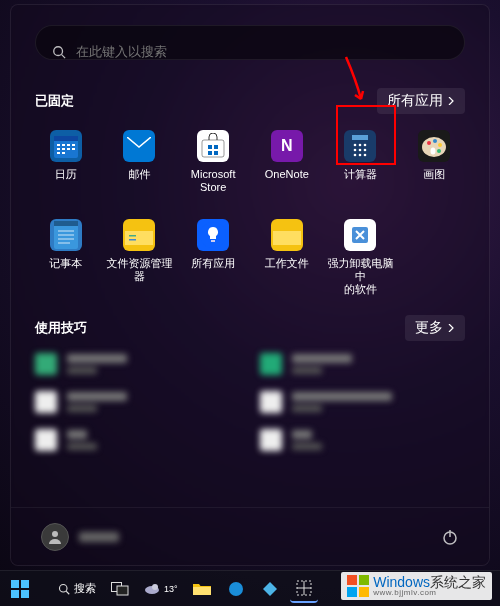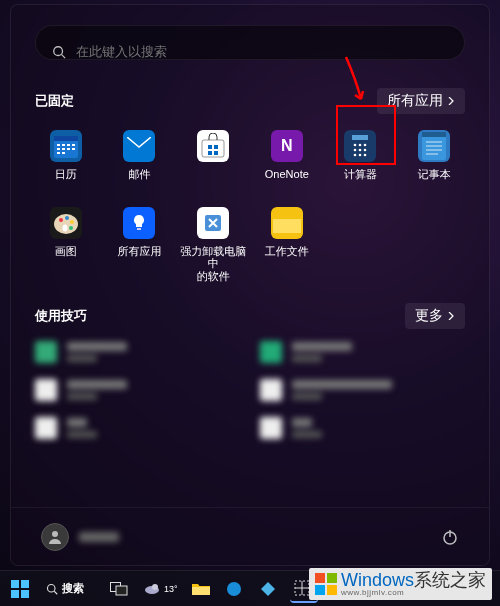--- a/index.html
+++ b/index.html
@@ -111,40 +111,40 @@
     position:absolute; left:0; right:0; bottom:0;
     height: 36px;
     background: rgba(15,15,25,0.7);
     border-top: 1px solid rgba(255,255,255,0.08);
     display:flex; align-items:center;
     padding-left: 6px;
     gap: 6px;
   }
   .tb-item {
     height: 28px; min-width:28px;
-    display:flex; align-items:center; justify-content:flex-start;
+    display:flex; align-items:center; justify-content:center;
     border-radius:4px;
     padding: 0 4px;
     cursor:pointer;
     font-size:11px; gap:4px;
   }
-  .tb-search { min-width:60px; justify-content:flex-start; padding-left:6px;font-weight:bold; }
+  .tb-search { min-width:60px; justify-content:flex-end; padding-left:6px; }
   .active-app { border-bottom: 2px solid #6aa3ff; }
 
   
   .watermark {
     position:absolute; right:8px; bottom:6px;
     display:flex; align-items:center; gap:4px;
     background: rgba(255,255,255,0.9);
     padding: 3px 6px;
     border-radius: 2px;
     color: #0067c0;
   }
   .watermark .wm-text { color:#0067c0; font-size:14px; font-weight:400; display:flex; flex-direction:column; line-height:1; }
-  .watermark .wm-top { font-size:18px; }
+  .watermark .wm-top { font-size:14px; }
   .watermark .wm-sub { font-size:8px; color:#666; letter-spacing:0.5px; }
 
   
   .ic-edge { background:linear-gradient(135deg,#0c59a4,#43c8f5); border-radius:50%; }
   .ic-mail { background:#0078d4; }
   .ic-cal  { background:#0d5ea5; }
   .ic-store{ background:#fff; color:#000; }
   .ic-settings{ }
   .ic-onenote{ background:#7719aa; color:#fff; display:flex; align-items:center; justify-content:center; font-weight:bold; }
   .ic-calc { background:#193b69; }
@@ -219,20 +219,21 @@
             <rect x="2" y="7" width="22" height="17" rx="2" fill="#fff" stroke="#333" stroke-width="0.5"></rect>
             <path d="M9 7 V4 a4 4 0 0 1 8 0 V7" stroke="#333" fill="none"></path>
             <g fill="#0067c0">
               <rect x="8" y="12" width="4" height="4"></rect>
               <rect x="14" y="12" width="4" height="4"></rect>
               <rect x="8" y="18" width="4" height="4"></rect>
               <rect x="14" y="18" width="4" height="4"></rect>
             </g>
           </svg>
       </div>
+      <span class="lbl">Microsoft Store</span>
     </div>
     <div class="app-tile">
       <div class="ico ic-onenote" style="font-size:16px;">N</div>
       <span class="lbl">OneNote</span>
     </div>
 
     <div class="app-tile">
       <div class="ico ic-calc">
         <svg width="22" height="28" viewBox="0 0 22 28">
             <rect width="22" height="28" rx="2" fill="#193b69"></rect>
@@ -246,77 +247,88 @@
               <circle cx="16" cy="18" r="1.3"></circle>
               <circle cx="6" cy="23" r="1.3"></circle>
               <circle cx="11" cy="23" r="1.3"></circle>
               <circle cx="16" cy="23" r="1.3"></circle>
             </g>
           </svg>
       </div>
       <span class="lbl">计算器</span>
     </div>
     <div class="app-tile">
+      <div class="ico ic-paint">
+        <svg width="28" height="28" viewBox="0 0 28 28">
+            <ellipse cx="14" cy="15" rx="12" ry="10" fill="#e8d6b8"></ellipse>
+            <circle cx="9" cy="11" r="2" fill="#e34"></circle>
+            <circle cx="15" cy="9" r="2" fill="#38c"></circle>
+            <circle cx="20" cy="13" r="2" fill="#fc3"></circle>
+            <circle cx="19" cy="19" r="2" fill="#3b7"></circle>
+            <ellipse cx="13" cy="19" rx="2.5" ry="3.5" fill="#fff"></ellipse>
+          </svg>
+      </div>
+      <span class="lbl">画图</span>
+    </div>
+    <div class="app-tile">
       <div class="ico ic-note">
         <svg width="24" height="28" viewBox="0 0 24 28">
             <rect width="24" height="28" rx="2" fill="#3a97dd"></rect>
             <rect x="0" y="0" width="24" height="5" fill="#1f5c8f"></rect>
             <g stroke="#cfe6f7" stroke-width="1">
               <line x1="4" y1="10" x2="20" y2="10"></line>
               <line x1="4" y1="14" x2="20" y2="14"></line>
               <line x1="4" y1="18" x2="20" y2="18"></line>
               <line x1="4" y1="22" x2="16" y2="22"></line>
             </g>
           </svg>
       </div>
       <span class="lbl">记事本</span>
     </div>
     <div class="app-tile">
-      <div class="ico ic-paint">
-        <svg width="28" height="28" viewBox="0 0 28 28">
-            <ellipse cx="14" cy="15" rx="12" ry="10" fill="#e8d6b8"></ellipse>
-            <circle cx="9" cy="11" r="2" fill="#e34"></circle>
-            <circle cx="15" cy="9" r="2" fill="#38c"></circle>
-            <circle cx="20" cy="13" r="2" fill="#fc3"></circle>
-            <circle cx="19" cy="19" r="2" fill="#3b7"></circle>
-            <ellipse cx="13" cy="19" rx="2.5" ry="3.5" fill="#fff"></ellipse>
-          </svg>
-      </div>
-      <span class="lbl">画图</span>
+      <div class="ico ic-files">
+        <svg width="30" height="24" viewBox="0 0 30 24">
+            <path d="M1 4 h10 l2 3 h16 v15 a2 2 0 0 1 -2 2 H3 a2 2 0 0 1 -2 -2 z" fill="#f5c211"></path>
+            <rect x="1" y="8" width="28" height="14" fill="#ffde60"></rect>
+            <rect x="5" y="12" width="7" height="1.5" fill="#4a8"></rect>
+            <rect x="5" y="16" width="7" height="1.5" fill="#48c"></rect>
+          </svg>
+      </div>
+      <span class="lbl">文件资源管理器</span>
     </div>
     <div class="app-tile">
       <div class="ico ic-tips">
         <svg width="28" height="28" viewBox="0 0 28 28">
             <circle cx="14" cy="14" r="13" fill="#0b60ff"></circle>
             <path d="M14 6 a5 5 0 0 1 3 9 v3 h-6 v-3 a5 5 0 0 1 3 -9" fill="#fff"></path>
             <rect x="12" y="19" width="4" height="2" fill="#cce"></rect>
           </svg>
       </div>
       <span class="lbl">所有应用</span>
     </div>
 
     <div class="app-tile">
+      <div class="ico ic-folder">
+        <svg width="30" height="24" viewBox="0 0 30 24">
+            <path d="M1 4 h10 l2 3 h16 v15 a2 2 0 0 1 -2 2 H3 a2 2 0 0 1 -2 -2 z" fill="#f5c211"></path>
+            <rect x="1" y="8" width="28" height="14" fill="#ffde60"></rect>
+          </svg>
+      </div>
+      <span class="lbl">工作文件</span>
+    </div>
+    <div class="app-tile">
       <div class="ico ic-unins">
         <svg width="28" height="28" viewBox="0 0 28 28">
             <rect x="3" y="3" width="22" height="22" rx="3" fill="#fff"></rect>
             <rect x="6" y="6" width="16" height="16" rx="2" fill="#4a90d9"></rect>
             <path d="M10 10 l8 8 M18 10 l-8 8" stroke="#fff" stroke-width="2"></path>
           </svg>
       </div>
       <span class="lbl">强力卸载电脑中
 的软件</span>
-    </div>
-    <div class="app-tile">
-      <div class="ico ic-folder">
-        <svg width="30" height="24" viewBox="0 0 30 24">
-            <path d="M1 4 h10 l2 3 h16 v15 a2 2 0 0 1 -2 2 H3 a2 2 0 0 1 -2 -2 z" fill="#f5c211"></path>
-            <rect x="1" y="8" width="28" height="14" fill="#ffde60"></rect>
-          </svg>
-      </div>
-      <span class="lbl">工作文件</span>
     </div>
   </div>
 
   <div class="section-head" style="margin-top:16px;">
     <div class="title">使用技巧</div>
     <div class="pill-btn">
       <span>更多</span>
       <svg width="8" height="8" viewBox="0 0 8 8">
           <path d="M2 0 L6 4 L2 8" stroke="#fff" stroke-width="1.2" fill="none"></path>
         </svg>

